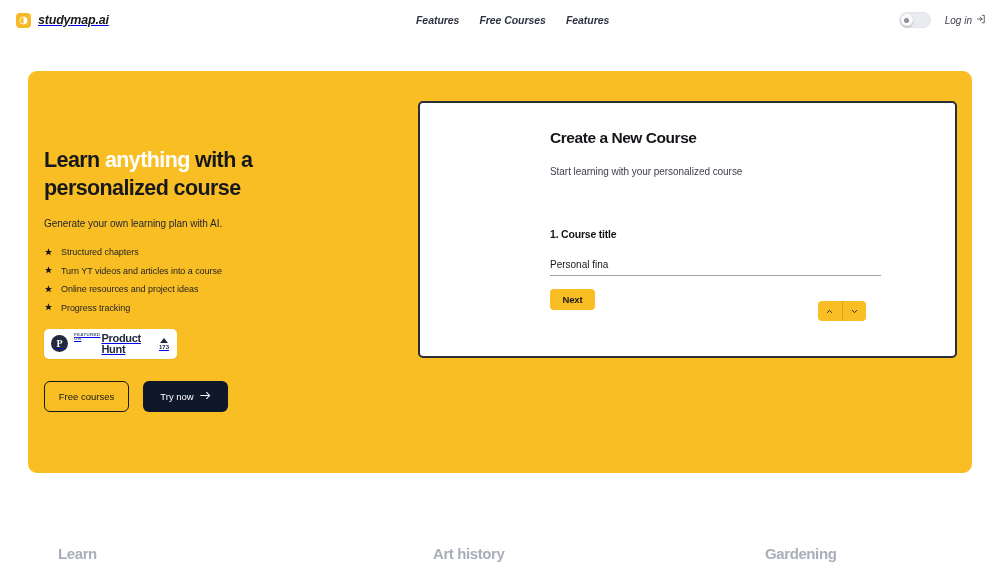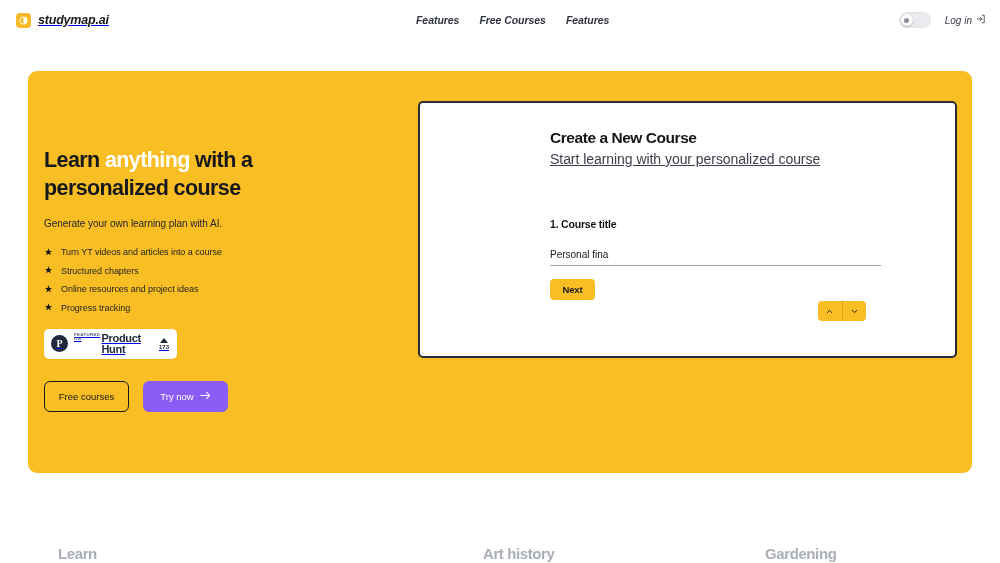--- a/index.html
+++ b/index.html
@@ -180,21 +180,21 @@
     color: #17181c;
     font-size: 9.5px;
     font-family: "Liberation Sans", sans-serif;
     display: flex; align-items: center; justify-content: center;
     cursor: pointer;
   }
   .btn-dark {
     width: 85px; height: 31px;
     border: none;
     border-radius: 6px;
-    background: #8b5cf6;
+    background: #0f172a;
     color: #ffffff;
     font-size: 9.5px;
     font-family: "Liberation Sans", sans-serif;
     display: flex; align-items: center; justify-content: center;
     gap: 6px;
     cursor: pointer;
   }
 
   
   .course-card {
@@ -207,25 +207,24 @@
     overflow: hidden;
   }
   .card-inner { padding: 26px 0 0 130px; }
   .card-title {
     font-size: 15.5px;
     font-weight: 700;
     color: #141519;
     letter-spacing: -0.45px;
   }
   .card-sub {
-    margin-top: 4px;
-    font-size: 14px;
+    margin-top: 19px;
+    font-size: 10px;
     color: #3b3f49;
     letter-spacing: -0.05px;
-    text-decoration: underline;
   }
   .field-label {
     margin-top: 51px;
     font-size: 10.5px;
     font-weight: 700;
     color: #141519;
     letter-spacing: -0.2px;
   }
   .field-wrap { margin-top: 14px; width: 331px; }
   .field-input {
@@ -279,21 +278,21 @@
     width: 1000px;
     display: flex;
   }
   .peek-item {
     font-size: 15px;
     font-weight: 700;
     color: #a9aeb8;
     letter-spacing: -0.4px;
   }
   .peek-1 { position: absolute; left: 58px; }
-  .peek-2 { position: absolute; left: 483px; }
+  .peek-2 { position: absolute; left: 433px; }
   .peek-3 { position: absolute; left: 765px; }
 </style>
 </head>
 <body>
 
 <div class="navbar">
 
   <a class="brand" href="#">
     <span class="brand-logo">
       <svg width="9" height="9" viewBox="0 0 16 16">
@@ -334,27 +333,27 @@
   <div class="hero-left">
     <h1 class="hero-title"><span>Learn </span><span class="hl">anything</span><span> with a personalized course</span></h1>
 
     <p class="hero-sub">Generate your own learning plan with AI.</p>
 
     <ul class="feature-list">
       <li class="feature-item">
         <svg class="star-icon" viewBox="0 0 16 16">
             <path d="M8 0.6 9.7 5.2 14.4 5.2 10.7 8.2 12.1 13 8 10.1 3.9 13 5.3 8.2 1.6 5.2 6.3 5.2Z" fill="#17181c"></path>
           </svg>
-        <span>Turn YT videos and articles into a course</span>
+        <span>Structured chapters</span>
       </li>
       <li class="feature-item">
         <svg class="star-icon" viewBox="0 0 16 16">
             <path d="M8 0.6 9.7 5.2 14.4 5.2 10.7 8.2 12.1 13 8 10.1 3.9 13 5.3 8.2 1.6 5.2 6.3 5.2Z" fill="#17181c"></path>
           </svg>
-        <span>Structured chapters</span>
+        <span>Turn YT videos and articles into a course</span>
       </li>
       <li class="feature-item">
         <svg class="star-icon" viewBox="0 0 16 16">
             <path d="M8 0.6 9.7 5.2 14.4 5.2 10.7 8.2 12.1 13 8 10.1 3.9 13 5.3 8.2 1.6 5.2 6.3 5.2Z" fill="#17181c"></path>
           </svg>
         <span>Online resources and project ideas</span>
       </li>
       <li class="feature-item">
         <svg class="star-icon" viewBox="0 0 16 16">
             <path d="M8 0.6 9.7 5.2 14.4 5.2 10.7 8.2 12.1 13 8 10.1 3.9 13 5.3 8.2 1.6 5.2 6.3 5.2Z" fill="#17181c"></path>

